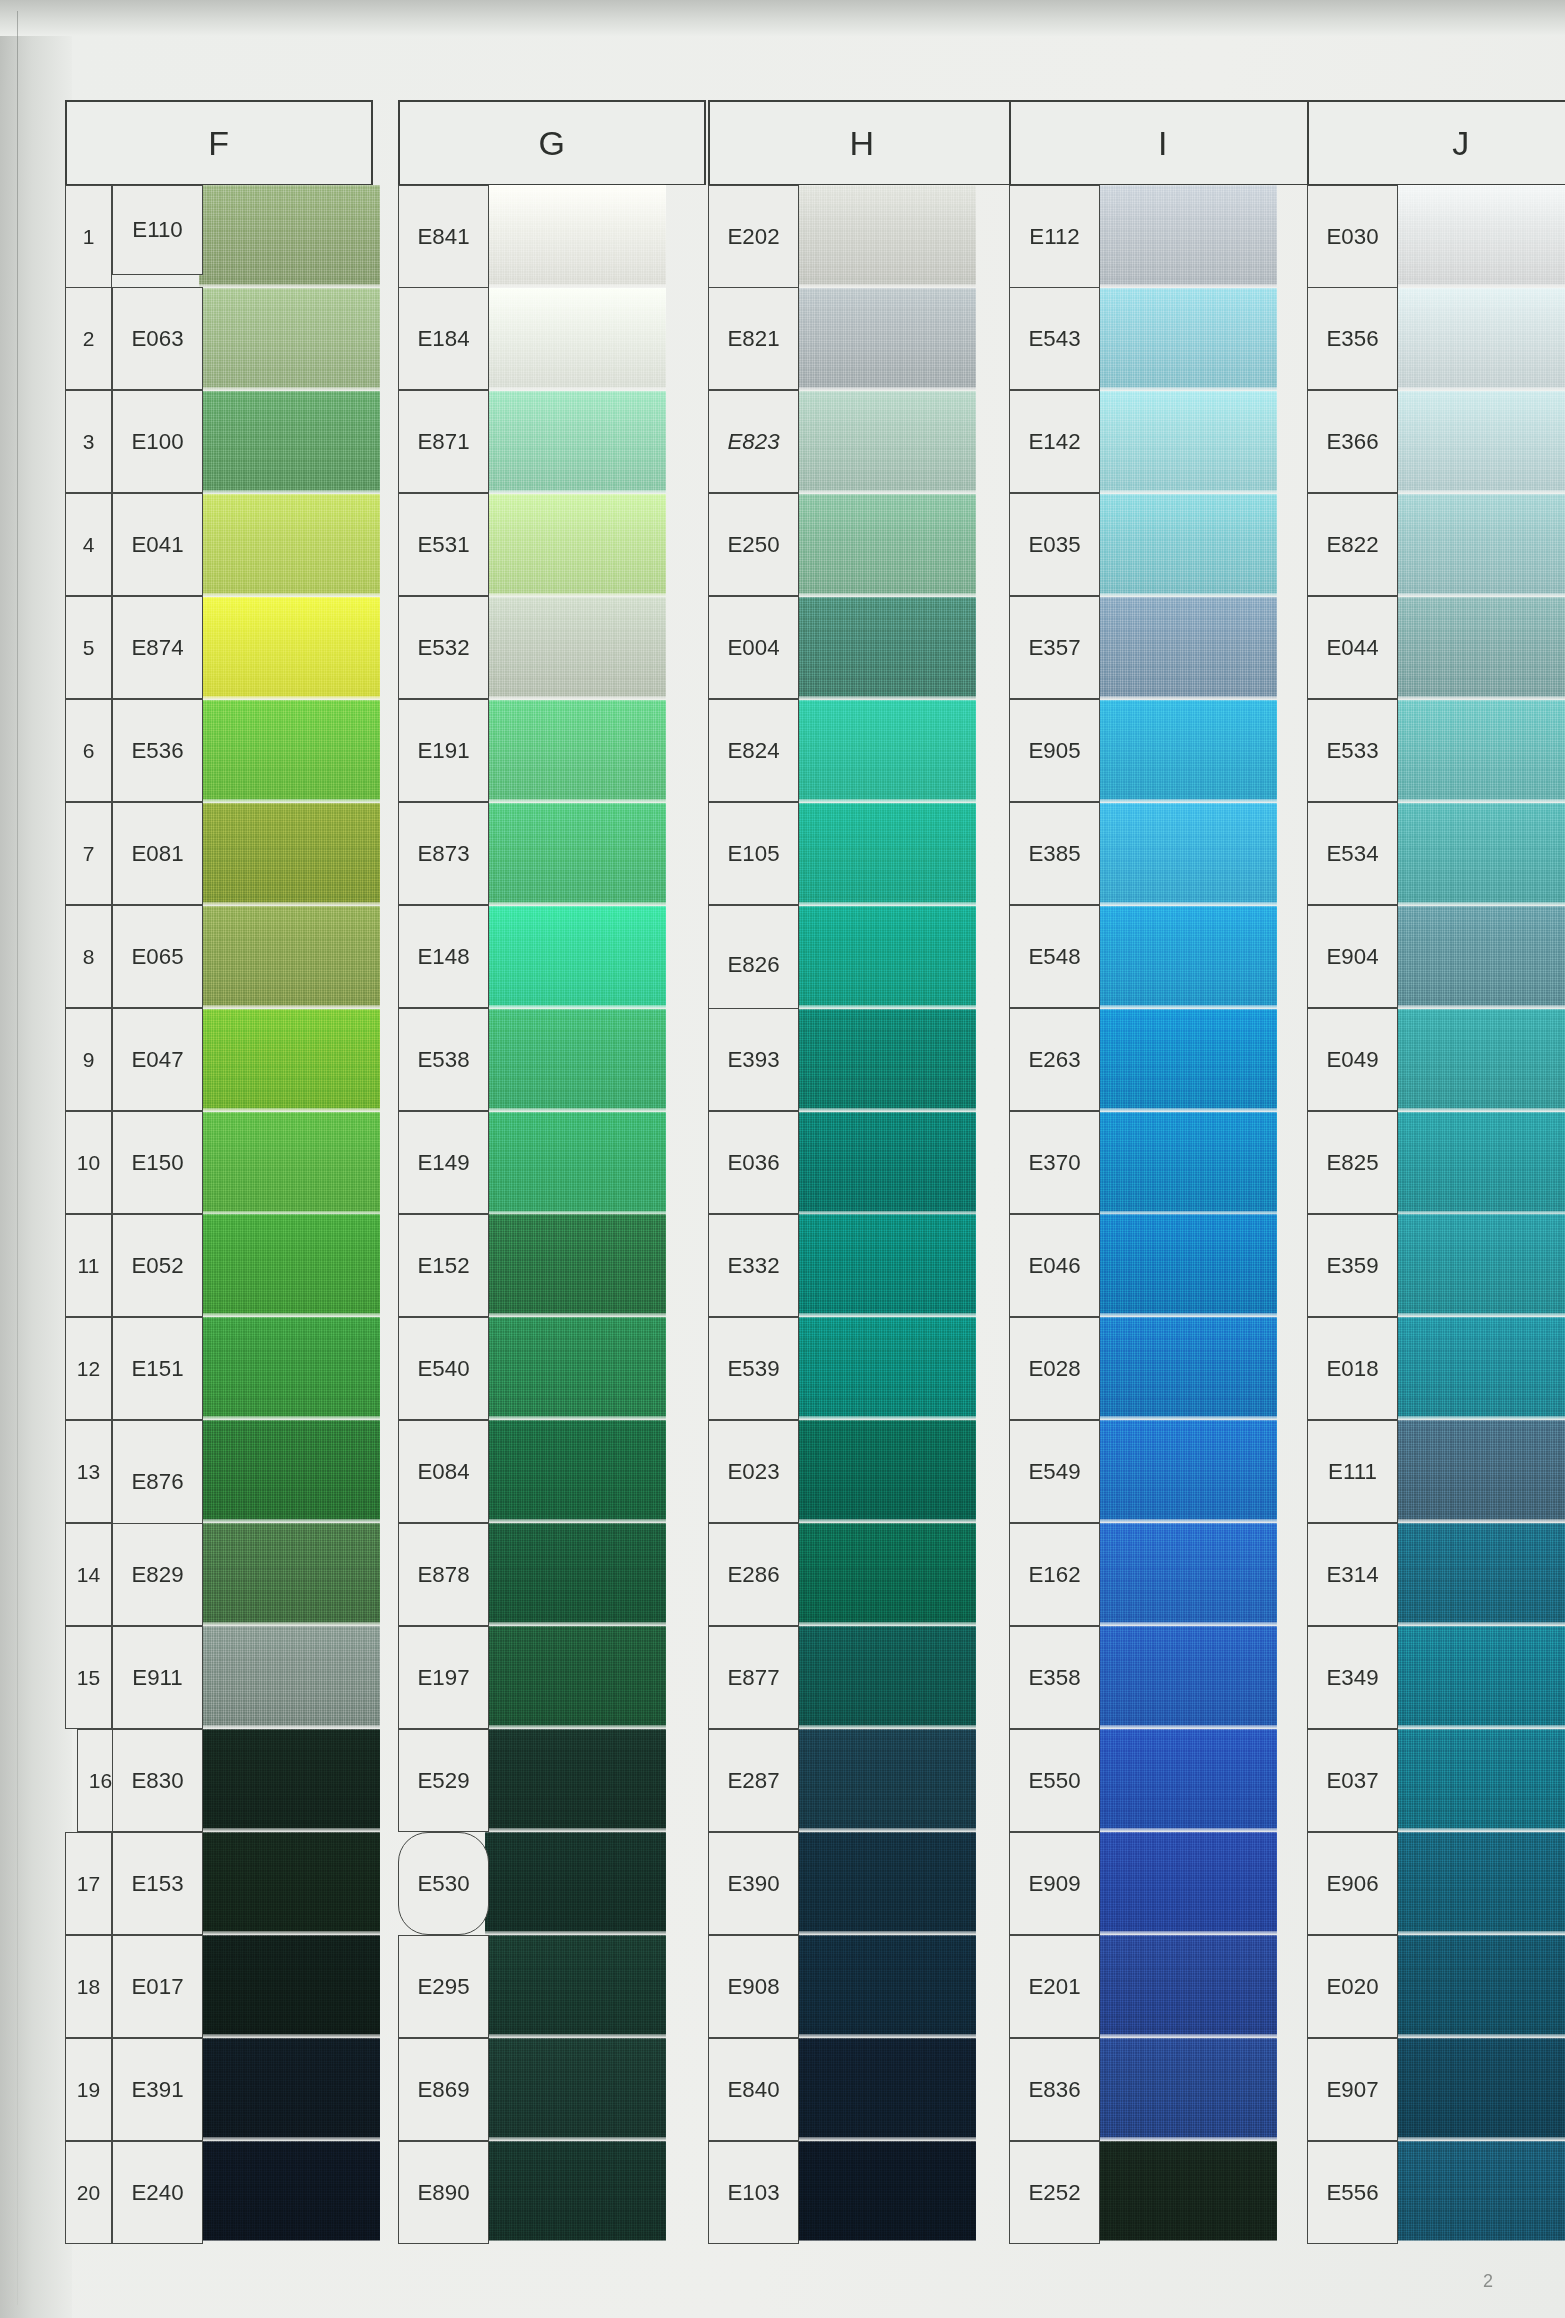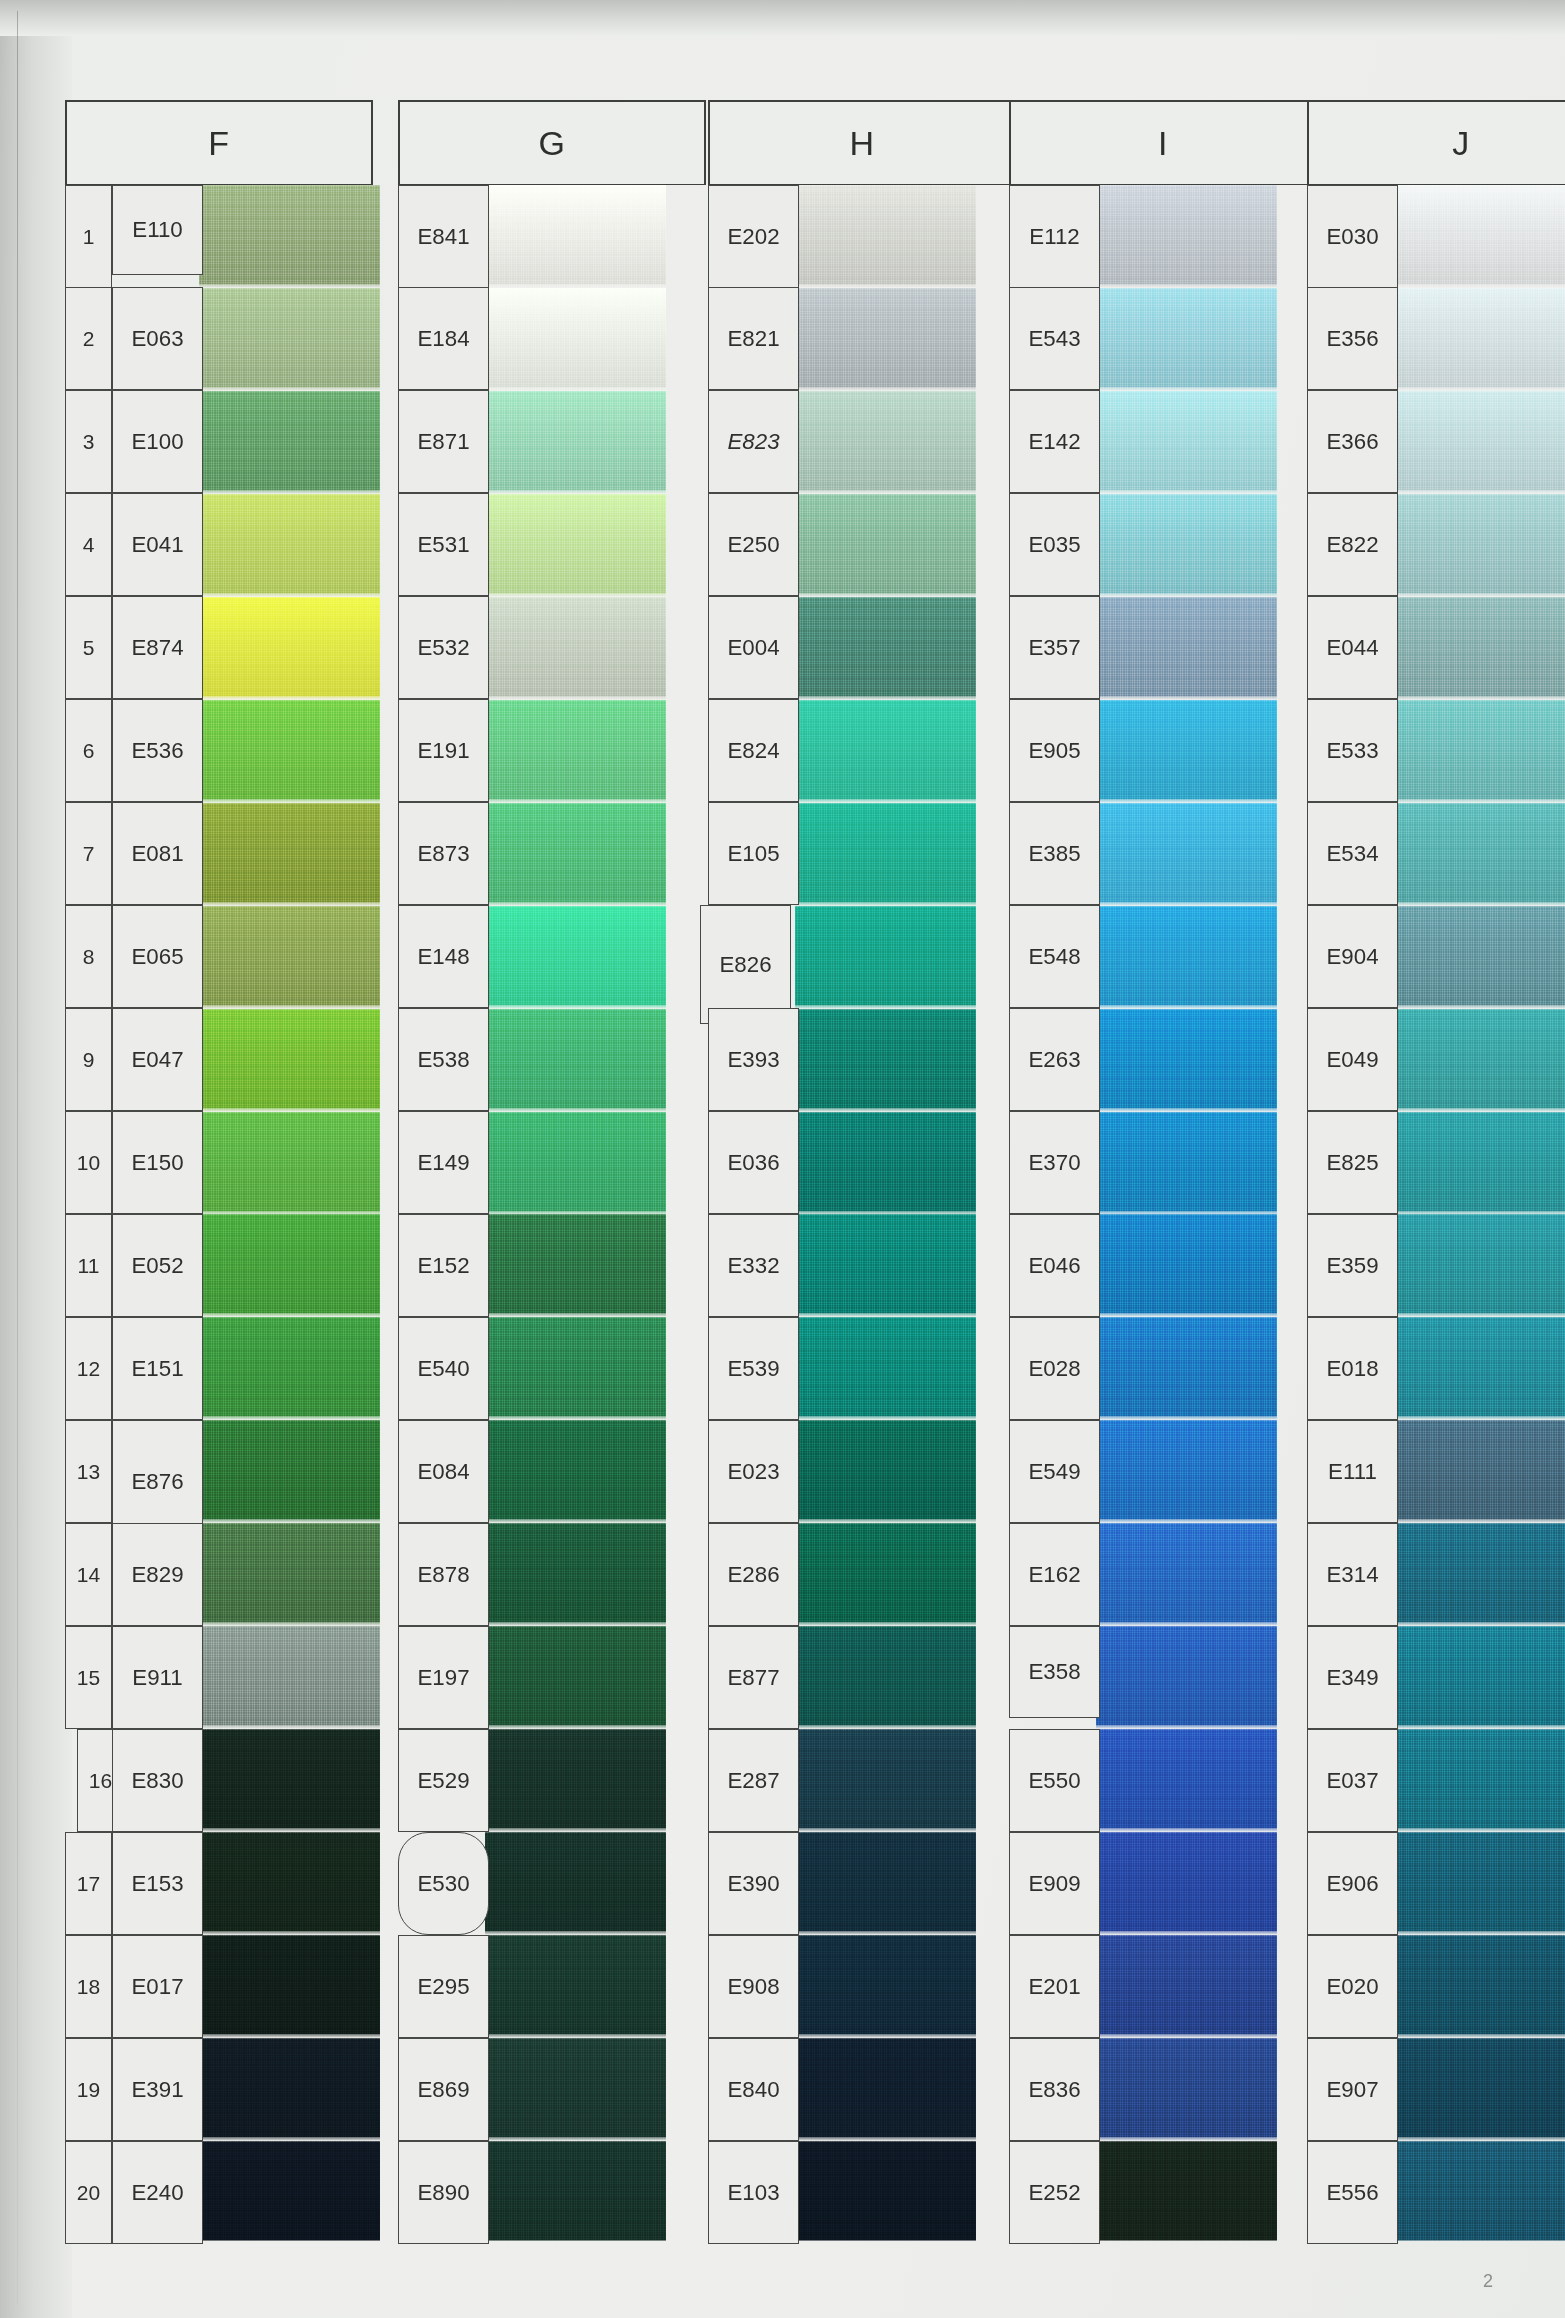--- a/index.html
+++ b/index.html
@@ -406,21 +406,21 @@
             <div class="gap"></div>
           </div>
         </div>
         <div class="codecell" style="left: 12px; top: 85px; height: 103px;">E202</div>
         <div class="codecell" style="left: 12px; top: 187px; height: 103px;">E821</div>
         <div class="codecell" style="left: 12px; top: 290px; height: 103px; font-style: italic;">E823</div>
         <div class="codecell" style="left: 12px; top: 393px; height: 103px;">E250</div>
         <div class="codecell" style="left: 12px; top: 496px; height: 103px;">E004</div>
         <div class="codecell" style="left: 12px; top: 599px; height: 103px;">E824</div>
         <div class="codecell" style="left: 12px; top: 702px; height: 103px;">E105</div>
-        <div class="codecell" style="left: 4px; top: 805px; height: 119px;">E826</div>
+        <div class="codecell" style="left: 12px; top: 805px; height: 119px;">E826</div>
         <div class="codecell" style="left: 12px; top: 908px; height: 103px;">E393</div>
         <div class="codecell" style="left: 12px; top: 1011px; height: 103px;">E036</div>
         <div class="codecell" style="left: 12px; top: 1114px; height: 103px;">E332</div>
         <div class="codecell" style="left: 12px; top: 1217px; height: 103px;">E539</div>
         <div class="codecell" style="left: 12px; top: 1320px; height: 103px;">E023</div>
         <div class="codecell" style="left: 12px; top: 1423px; height: 103px;">E286</div>
         <div class="codecell" style="left: 12px; top: 1526px; height: 103px;">E877</div>
         <div class="codecell" style="left: 12px; top: 1629px; height: 103px;">E287</div>
         <div class="codecell" style="left: 12px; top: 1732px; height: 103px;">E390</div>
         <div class="codecell" style="left: 12px; top: 1835px; height: 103px;">E908</div>
@@ -520,21 +520,21 @@
         <div class="codecell" style="left: 12px; top: 496px; height: 103px;">E357</div>
         <div class="codecell" style="left: 12px; top: 599px; height: 103px;">E905</div>
         <div class="codecell" style="left: 12px; top: 702px; height: 103px;">E385</div>
         <div class="codecell" style="left: 12px; top: 805px; height: 103px;">E548</div>
         <div class="codecell" style="left: 12px; top: 908px; height: 103px;">E263</div>
         <div class="codecell" style="left: 12px; top: 1011px; height: 103px;">E370</div>
         <div class="codecell" style="left: 12px; top: 1114px; height: 103px;">E046</div>
         <div class="codecell" style="left: 12px; top: 1217px; height: 103px;">E028</div>
         <div class="codecell" style="left: 12px; top: 1320px; height: 103px;">E549</div>
         <div class="codecell" style="left: 12px; top: 1423px; height: 103px;">E162</div>
-        <div class="codecell" style="left: 12px; top: 1526px; height: 92px;">E358</div>
+        <div class="codecell" style="left: 12px; top: 1526px; height: 103px;">E358</div>
         <div class="codecell" style="left: 12px; top: 1629px; height: 103px;">E550</div>
         <div class="codecell" style="left: 12px; top: 1732px; height: 103px;">E909</div>
         <div class="codecell" style="left: 12px; top: 1835px; height: 103px;">E201</div>
         <div class="codecell" style="left: 12px; top: 1938px; height: 103px;">E836</div>
         <div class="codecell" style="left: 12px; top: 2041px; height: 103px;">E252</div>
       </div>
       <div class="col" style="left: 1295px;">
         <div class="col-head">
           <div class="letter">J</div>
         </div>

